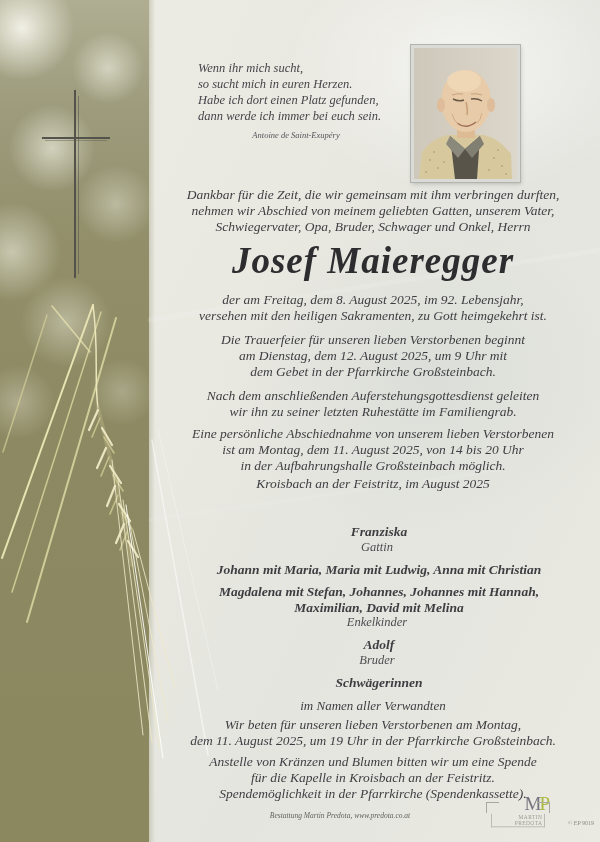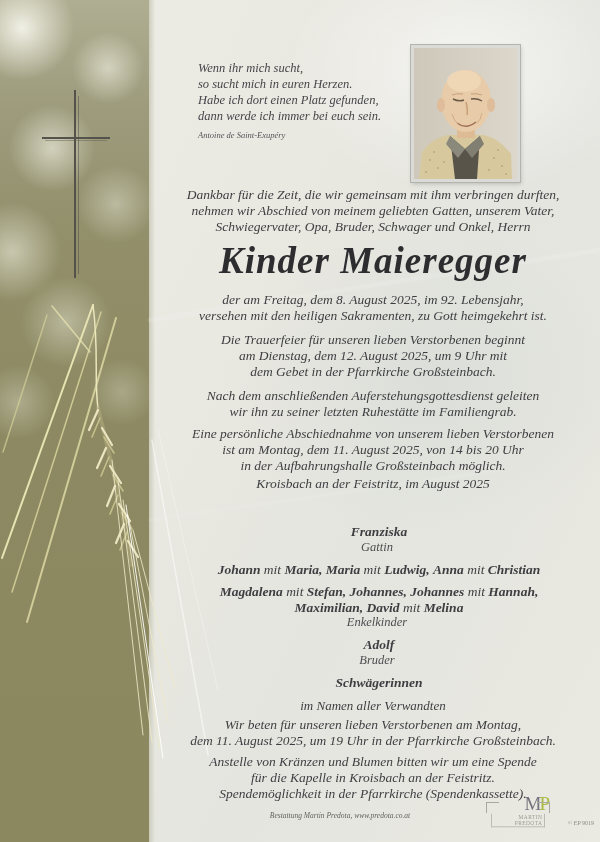--- a/index.html
+++ b/index.html
@@ -36,26 +36,26 @@
   .wheat{position:absolute;left:0;top:0;pointer-events:none;}
   
   .photo{position:absolute;left:411px;top:45px;width:103px;height:131px;
     border:3px solid #dadad6;outline:1px solid #b4b4ae;box-shadow:1px 2px 4px rgba(60,60,50,.25);
     background:#d3cec1;}
   .photo svg{display:block;}
   
   .col{position:absolute;left:150px;width:446px;text-align:center;}
   .quote{position:absolute;left:198px;top:60px;width:210px;text-align:left;
     font-size:12.5px;line-height:16px;color:#45454a;}
-  .attr{margin-top:3px;text-align:left;padding-right:14px;font-size:8.5px;color:#55555a;}
+  .attr{margin-top:3px;text-align:center;padding-right:14px;font-size:8.5px;color:#55555a;}
   .para{font-size:13.5px;line-height:16px;}
   .name{margin:0;font-size:37px;line-height:46px;font-weight:bold;letter-spacing:1px;color:#2d2d30;}
   .fam-entry{margin-bottom:7px;}
   .fam-names{font-size:13.5px;line-height:15.5px;font-weight:bold;padding-left:12px;}
-  .fam-names span{font-weight:normal;}
+  .fam-names span{font-weight:bold;}
   .fam-names span.b{font-weight:bold;}
   .fam-rel{font-size:12.5px;line-height:15px;color:#4c4c50;padding-left:8px;}
   .footer-line{position:absolute;left:130px;top:811px;width:420px;text-align:center;
     font-size:7.5px;color:#63635e;}
   .logo{position:absolute;left:488px;top:795px;width:60px;height:36px;font-style:normal;text-align:right;}
   .logo .letters{line-height:18px;letter-spacing:-2px;font-size:19px;font-family:"Liberation Serif",serif;}
   .logo .lm{color:#74747c;}
   .logo .lp{color:#a9b93c;}
   .logo .lcap{display:block;font-size:6px;letter-spacing:.5px;color:#9a9a94;
     border:1px solid #b7b7b1;border-top:none;padding:1px 2px 1px 2px;transform:scale(.9);}
@@ -173,21 +173,21 @@
       <path d="M57,46 q6,-1 11,1" stroke="#c5a27e" stroke-width="1" fill="none"></path>
       <path d="M52,54 q2,8 1,13" stroke="#c79f78" stroke-width="1.5" fill="none"></path>
       <path d="M43,75 q9,7 19,-1" stroke="#a3705a" stroke-width="1.5" fill="none"></path>
       <path d="M38,66 q2,7 6,10" stroke="#d4ab87" stroke-width="1" fill="none"></path>
       <path d="M68,65 q-1,7 -5,10" stroke="#d4ab87" stroke-width="1" fill="none"></path>
     </svg>
   </div>
 
   <div class="col para" style="top:187px">Dankbar für die Zeit, die wir gemeinsam mit ihm verbringen durften,<br>nehmen wir Abschied von meinem geliebten Gatten, unserem Vater,<br>Schwiegervater, Opa, Bruder, Schwager und Onkel, Herrn</div>
 
-  <h1 class="col name" style="top:238px">Kinder Maieregger</h1>
+  <h1 class="col name" style="top:238px">Josef Maieregger</h1>
 
   <div class="col para" style="top:292px">der am Freitag, dem 8. August 2025, im 92. Lebensjahr,<br>versehen mit den heiligen Sakramenten, zu Gott heimgekehrt ist.</div>
 
   <div class="col para" style="top:332px">Die Trauerfeier für unseren lieben Verstorbenen beginnt<br>am Dienstag, dem 12. August 2025, um 9 Uhr mit<br>dem Gebet in der Pfarrkirche Großsteinbach.</div>
 
   <div class="col para" style="top:388px">Nach dem anschließenden Auferstehungsgottesdienst geleiten<br>wir ihn zu seiner letzten Ruhestätte im Familiengrab.</div>
 
   <div class="col para" style="top:426px">Eine persönliche Abschiednahme von unserem lieben Verstorbenen<br>ist am Montag, dem 11. August 2025, von 14 bis 20 Uhr<br>in der Aufbahrungshalle Großsteinbach möglich.</div>
 
   <div class="col para" style="top:476px">Kroisbach an der Feistritz, im August 2025</div>

